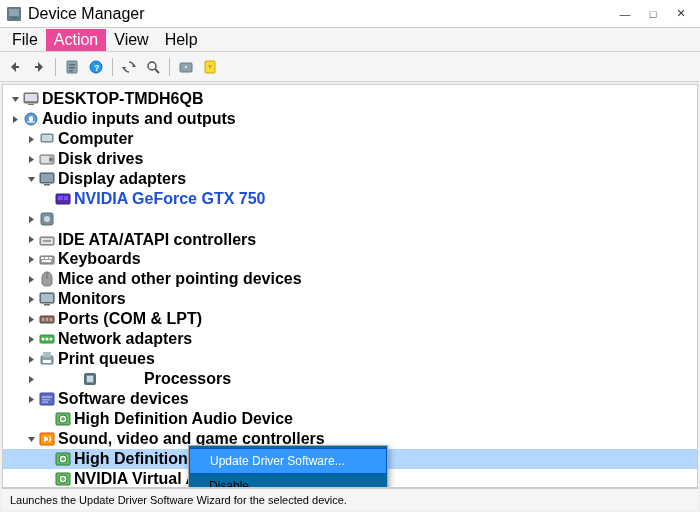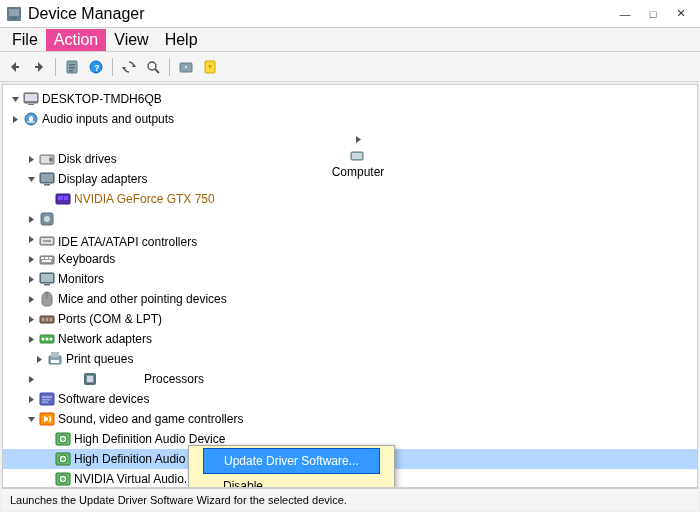--- a/index.html
+++ b/index.html
@@ -135,35 +135,36 @@
     .tree-icon {
       width: 16px;
       height: 16px;
       margin-right: 3px;
       flex-shrink: 0;
       display: flex;
       align-items: center;
       justify-content: center;
     }
     .tree-label {
-      font-size: 12px;
+      font-size: 16px;
       color: #000;
-    }
-    .tree-label.blue { color: #a16207; }
+      font-weight: bold;
+    }
+    .tree-label.blue { color: #1d4ed8; }
     
     .indent-0 { padding-left: 4px; }
     
     .context-menu {
       position: absolute;
-      background: #fef9c3;
+      background: #0369a1;
       border: 1px solid #aaa;
       box-shadow: 2px 2px 6px rgba(0,0,0,0.3);
       z-index: 1000;
       min-width: 200px;
-      padding: 2px 14px;
+      padding: 2px 0;
     }
     .context-menu-item {
       padding: 5px 20px;
       cursor: pointer;
       font-size: 12px;
       color: #000;
     }
     .context-menu-item.highlighted {
       background: #3399ff;
       color: #fff;
@@ -292,21 +293,21 @@
         </span>
         <span class="tree-icon">
           <svg width="16" height="16" viewBox="0 0 16 16">
             <circle cx="8" cy="8" r="6" fill="#5c9bd1" stroke="#2e6da4"></circle>
             <rect x="6" y="5" width="4" height="6" rx="2" fill="#fff"></rect>
             <line x1="4" y1="11" x2="12" y2="11" stroke="#fff" stroke-width="1"></line>
           </svg>
         </span>
         <span class="tree-label">Audio inputs and outputs</span>
       </div>
-      <div class="tree-item" style="padding-left: 20px; flex-direction: column;">
+      <div class="tree-item" style="padding-left: 20px;">
         <span class="tree-toggle">
           <svg width="9" height="9" viewBox="0 0 9 9">
             <polygon points="2,1 2,8 7,4.5" fill="#555"></polygon>
           </svg>
         </span>
         <span class="tree-icon">
           <svg width="16" height="16" viewBox="0 0 16 16">
             <rect x="2" y="3" width="12" height="8" rx="1" fill="#90a4ae" stroke="#607d8b"></rect>
             <rect x="3" y="4" width="10" height="6" fill="#cfd8dc"></rect>
           </svg>
@@ -400,40 +401,40 @@
         <span class="tree-label">Keyboards</span>
       </div>
       <div class="tree-item" style="padding-left: 20px;">
         <span class="tree-toggle">
           <svg width="9" height="9" viewBox="0 0 9 9">
             <polygon points="2,1 2,8 7,4.5" fill="#555"></polygon>
           </svg>
         </span>
         <span class="tree-icon">
           <svg width="16" height="16" viewBox="0 0 16 16">
+            <path d="M8 1 C5 1 3 4 3 7 L3 12 C3 14 5 15 8 15 C11 15 13 14 13 12 L13 7 C13 4 11 1 8 1Z" fill="#9e9e9e" stroke="#757575"></path>
+            <line x1="8" y1="1" x2="8" y2="8" stroke="#757575" stroke-width="1"></line>
+          </svg>
+        </span>
+        <span class="tree-label">Mice and other pointing devices</span>
+      </div>
+      <div class="tree-item" style="padding-left: 20px;">
+        <span class="tree-toggle">
+          <svg width="9" height="9" viewBox="0 0 9 9">
+            <polygon points="2,1 2,8 7,4.5" fill="#555"></polygon>
+          </svg>
+        </span>
+        <span class="tree-icon">
+          <svg width="16" height="16" viewBox="0 0 16 16">
             <rect x="1" y="2" width="14" height="10" rx="1" fill="#607d8b" stroke="#455a64"></rect>
             <rect x="2" y="3" width="12" height="8" fill="#b0bec5"></rect>
             <rect x="5" y="13" width="6" height="1.5" fill="#546e7a"></rect>
           </svg>
         </span>
         <span class="tree-label">Monitors</span>
-      </div>
-      <div class="tree-item" style="padding-left: 20px;">
-        <span class="tree-toggle">
-          <svg width="9" height="9" viewBox="0 0 9 9">
-            <polygon points="2,1 2,8 7,4.5" fill="#555"></polygon>
-          </svg>
-        </span>
-        <span class="tree-icon">
-          <svg width="16" height="16" viewBox="0 0 16 16">
-            <path d="M8 1 C5 1 3 4 3 7 L3 12 C3 14 5 15 8 15 C11 15 13 14 13 12 L13 7 C13 4 11 1 8 1Z" fill="#9e9e9e" stroke="#757575"></path>
-            <line x1="8" y1="1" x2="8" y2="8" stroke="#757575" stroke-width="1"></line>
-          </svg>
-        </span>
-        <span class="tree-label">Mice and other pointing devices</span>
       </div>
       <div class="tree-item" style="padding-left: 20px;">
         <span class="tree-toggle">
           <svg width="9" height="9" viewBox="0 0 9 9">
             <polygon points="2,1 2,8 7,4.5" fill="#555"></polygon>
           </svg>
         </span>
         <span class="tree-icon">
           <svg width="16" height="16" viewBox="0 0 16 16">
             <rect x="1" y="5" width="14" height="7" rx="1" fill="#8d6e63" stroke="#5d4037"></rect>
@@ -453,21 +454,21 @@
         <span class="tree-icon">
           <svg width="16" height="16" viewBox="0 0 16 16">
             <rect x="1" y="4" width="14" height="8" rx="1" fill="#4caf50" stroke="#388e3c"></rect>
             <circle cx="4" cy="8" r="1.5" fill="#fff"></circle>
             <circle cx="8" cy="8" r="1.5" fill="#fff"></circle>
             <circle cx="12" cy="8" r="1.5" fill="#fff"></circle>
           </svg>
         </span>
         <span class="tree-label">Network adapters</span>
       </div>
-      <div class="tree-item" style="padding-left: 28px;">
+      <div class="tree-item" style="padding-left: 20px;">
         <span class="tree-toggle">
           <svg width="9" height="9" viewBox="0 0 9 9">
             <polygon points="2,1 2,8 7,4.5" fill="#555"></polygon>
           </svg>
         </span>
         <span class="tree-icon">
           <svg width="16" height="16" viewBox="0 0 16 16">
             <rect x="2" y="5" width="12" height="8" rx="1" fill="#90a4ae" stroke="#607d8b"></rect>
             <rect x="4" y="1" width="8" height="5" fill="#b0bec5"></rect>
             <rect x="4" y="9" width="8" height="3" fill="#fff"></rect>
@@ -498,45 +499,45 @@
         <span class="tree-icon">
           <svg width="16" height="16" viewBox="0 0 16 16">
             <rect x="1" y="2" width="14" height="12" rx="1" fill="#5c6bc0" stroke="#3949ab"></rect>
             <rect x="3" y="5" width="10" height="2" fill="#9fa8da"></rect>
             <rect x="3" y="8" width="8" height="1.5" fill="#9fa8da"></rect>
             <rect x="3" y="10.5" width="6" height="1.5" fill="#9fa8da"></rect>
           </svg>
         </span>
         <span class="tree-label">Software devices</span>
       </div>
+      <div class="tree-item" style="padding-left: 36px;">
+        <span class="tree-toggle" style="width: 16px;"></span>
+        <span class="tree-icon">
+          <svg width="16" height="16" viewBox="0 0 16 16">
+            <rect x="1" y="2" width="14" height="12" rx="1" fill="#66bb6a" stroke="#2e7d32"></rect>
+            <circle cx="8" cy="8" r="4" fill="#fff" stroke="#2e7d32"></circle>
+            <circle cx="8" cy="8" r="2" fill="#66bb6a"></circle>
+          </svg>
+        </span>
+        <span class="tree-label">High Definition Audio Device</span>
+      </div>
       <div class="tree-item" style="padding-left: 20px;">
         <span class="tree-toggle">
           <svg width="9" height="9" viewBox="0 0 9 9">
             <polygon points="1,2 8,2 4.5,7" fill="#555"></polygon>
           </svg>
         </span>
         <span class="tree-icon">
           <svg width="16" height="16" viewBox="0 0 16 16">
             <rect x="1" y="2" width="14" height="12" rx="1" fill="#ff9800" stroke="#e65100"></rect>
             <polygon points="5,5 5,11 9,9 9,7" fill="#fff"></polygon>
             <path d="M10 5 C12 6.5 12 9.5 10 11" stroke="#fff" stroke-width="1.5" fill="none"></path>
           </svg>
         </span>
         <span class="tree-label">Sound, video and game controllers</span>
-      </div>
-      <div class="tree-item" style="padding-left: 36px;">
-        <span class="tree-toggle" style="width: 16px;"></span>
-        <span class="tree-icon">
-          <svg width="16" height="16" viewBox="0 0 16 16">
-            <rect x="1" y="2" width="14" height="12" rx="1" fill="#66bb6a" stroke="#2e7d32"></rect>
-            <circle cx="8" cy="8" r="4" fill="#fff" stroke="#2e7d32"></circle>
-            <circle cx="8" cy="8" r="2" fill="#66bb6a"></circle>
-          </svg>
-        </span>
-        <span class="tree-label">High Definition Audio Device</span>
       </div>
       <div class="tree-item context-target" style="padding-left: 36px;">
         <span class="tree-toggle" style="width: 16px;"></span>
         <span class="tree-icon">
           <svg width="16" height="16" viewBox="0 0 16 16">
             <rect x="1" y="2" width="14" height="12" rx="1" fill="#66bb6a" stroke="#2e7d32"></rect>
             <circle cx="8" cy="8" r="4" fill="#fff" stroke="#2e7d32"></circle>
             <circle cx="8" cy="8" r="2" fill="#66bb6a"></circle>
           </svg>
         </span>

